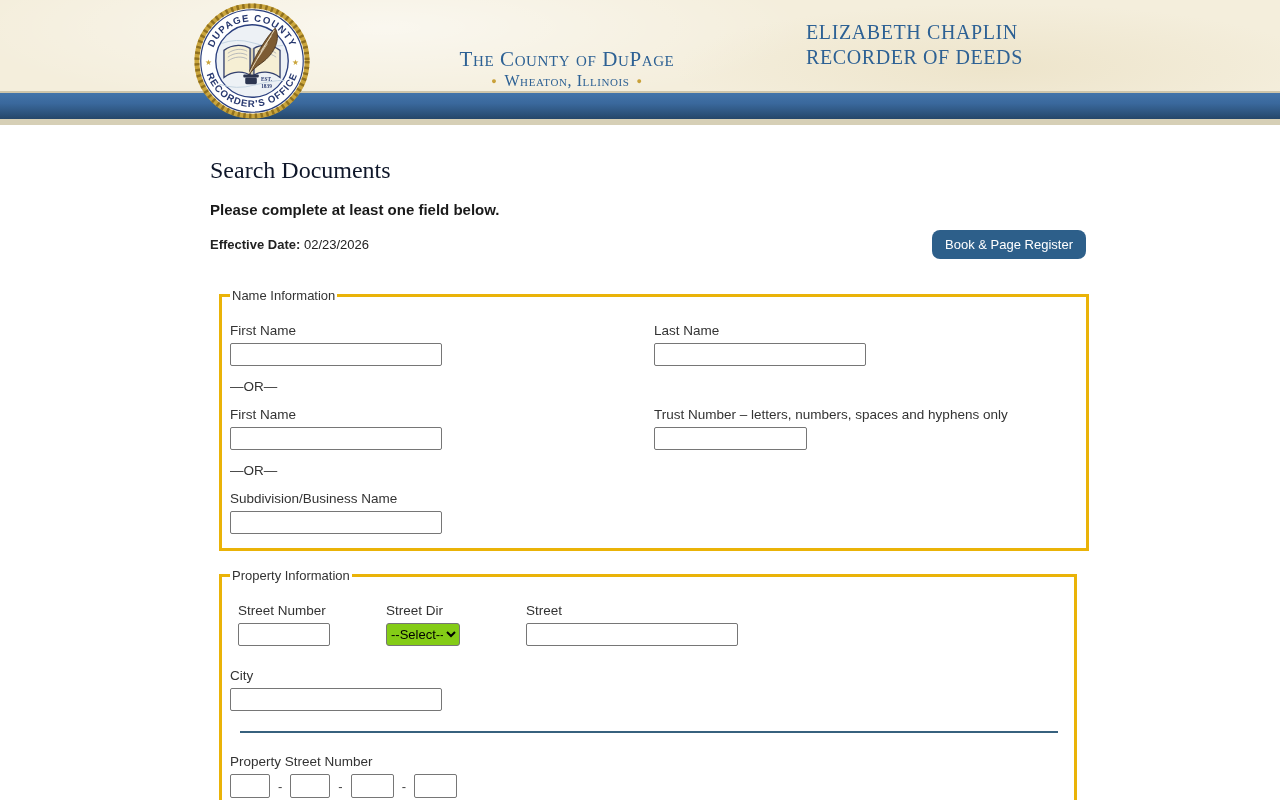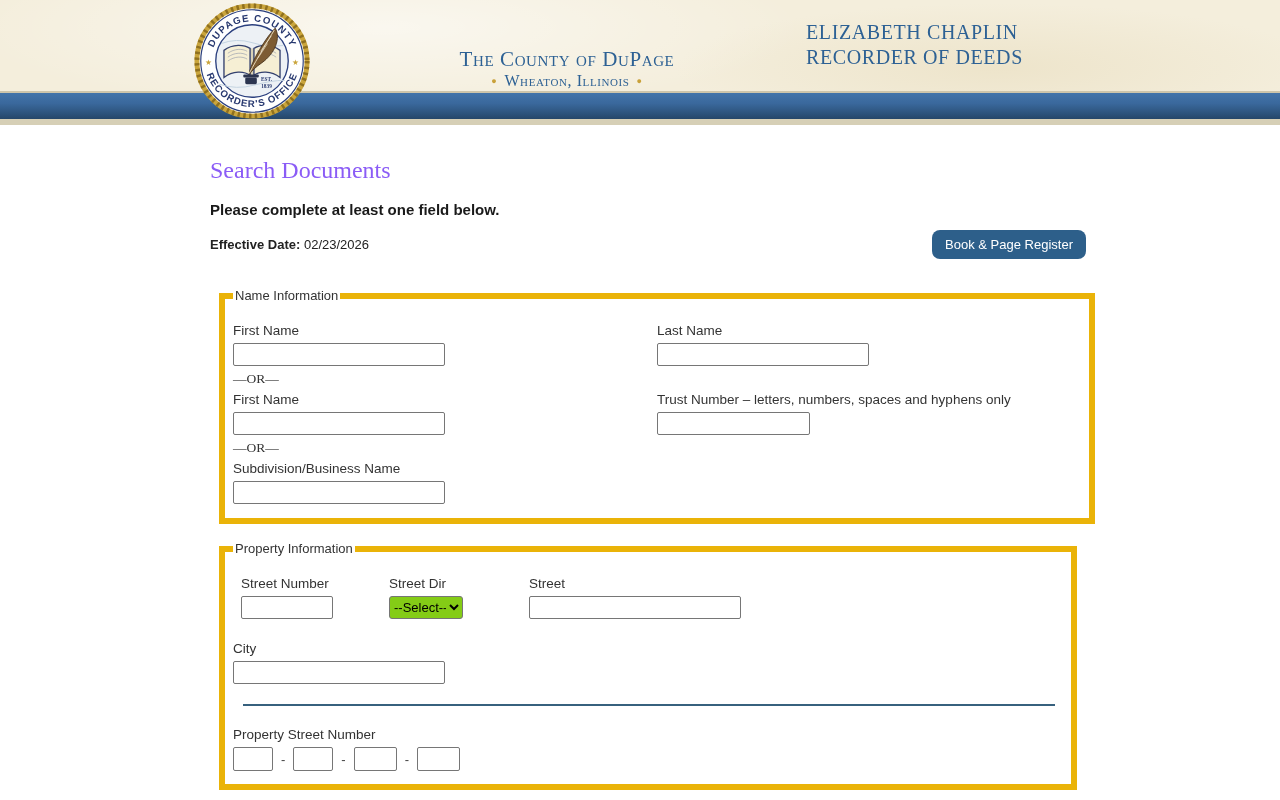--- a/index.html
+++ b/index.html
@@ -57,21 +57,21 @@
     z-index: 1;
   }
 
   
   .main-content { padding-left: 210px; }
   .page-title {
     margin: 32px 0 0 0;
     font-family: "Liberation Serif", serif;
     font-weight: normal;
     font-size: 24px;
-    color: #8b5cf6;
+    color: #0f172a;
   }
   .instruction {
     margin: 17px 0 0 0;
     font-size: 15px; font-weight: bold; color: #1a1a1a;
   }
   .date-row {
     position: relative;
     margin-top: 19px;
     width: 880px;
     font-size: 13px; color: #222;
@@ -83,21 +83,21 @@
     border: none; border-radius: 8px;
     padding: 7px 13px;
     font-size: 13px; font-family: "Liberation Sans", sans-serif;
     cursor: pointer;
   }
 
   
   fieldset {
     width: 858px;
     margin: 36px 0 0 9px;
-    border: 6px solid #eab308;
+    border: 3px solid #eab308;
     padding: 20px 8px 14px 8px;
   }
   fieldset.property-fs { margin-top: 17px; padding-bottom: 13px; }
   legend {
     font-size: 13px; color: #333;
     padding: 0 2px;
   }
   .frow { display: flex; }
   .colw { width: 424px; }
   .pcol { width: 140px; margin-left: 8px; }
@@ -114,21 +114,21 @@
   }
   input.trust { width: 153px; }
   input.snum { width: 92px; }
   input.streetw { width: 212px; }
   select.sdir {
     width: 74px; height: 23px;
     border: 1px solid #767676; border-radius: 3px;
     font-size: 13px; background: #84cc16;
     font-family: "Liberation Sans", sans-serif;
   }
-  .or-sep { font-size: 13.5px; color: #333; margin: 5px 0; font-family: Liberation Serif, serif; }
+  .or-sep { font-size: 13.5px; color: #333; margin: 13px 0; }
   .city-block { margin-top: 22px; }
   hr.divider {
     border: none;
     border-top: 2px solid #37617e;
     margin: 20px 8px 0 10px;
   }
   .pin-block { margin-top: 21px; }
   .pin-row { display: flex; align-items: center; margin-top: 1px; }
   input.pin {
     width: 40px; height: 24px;

